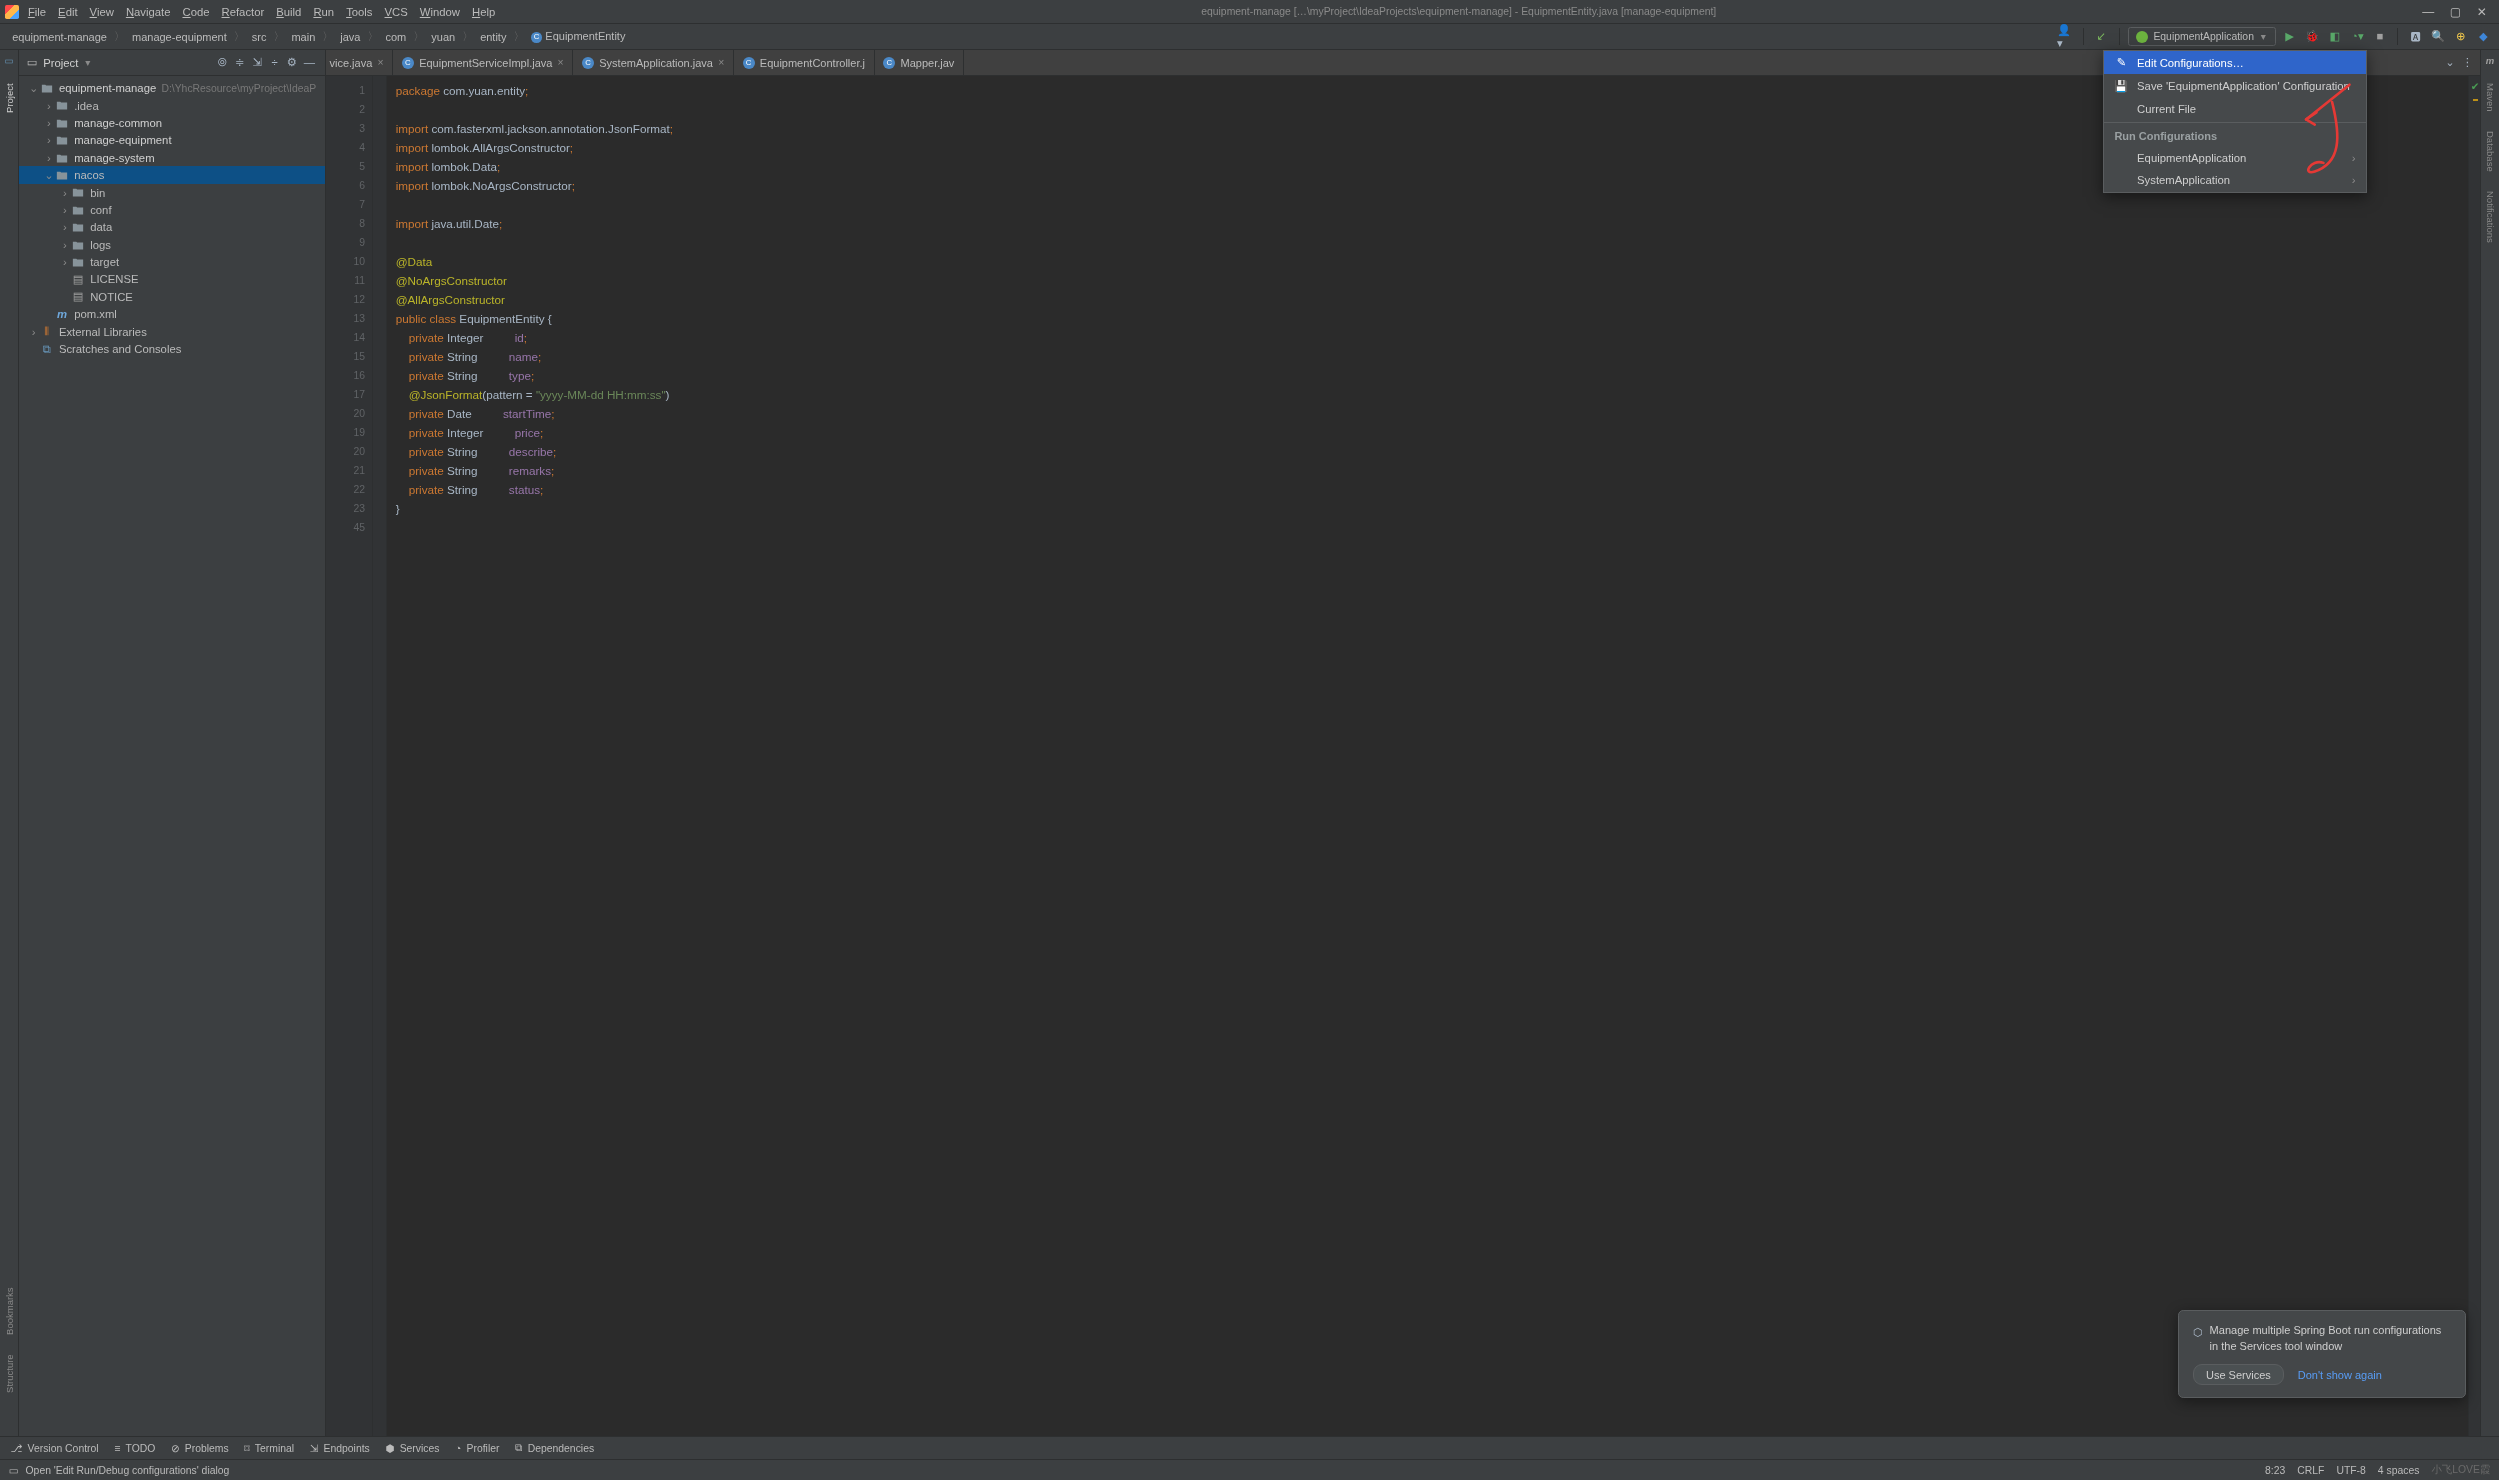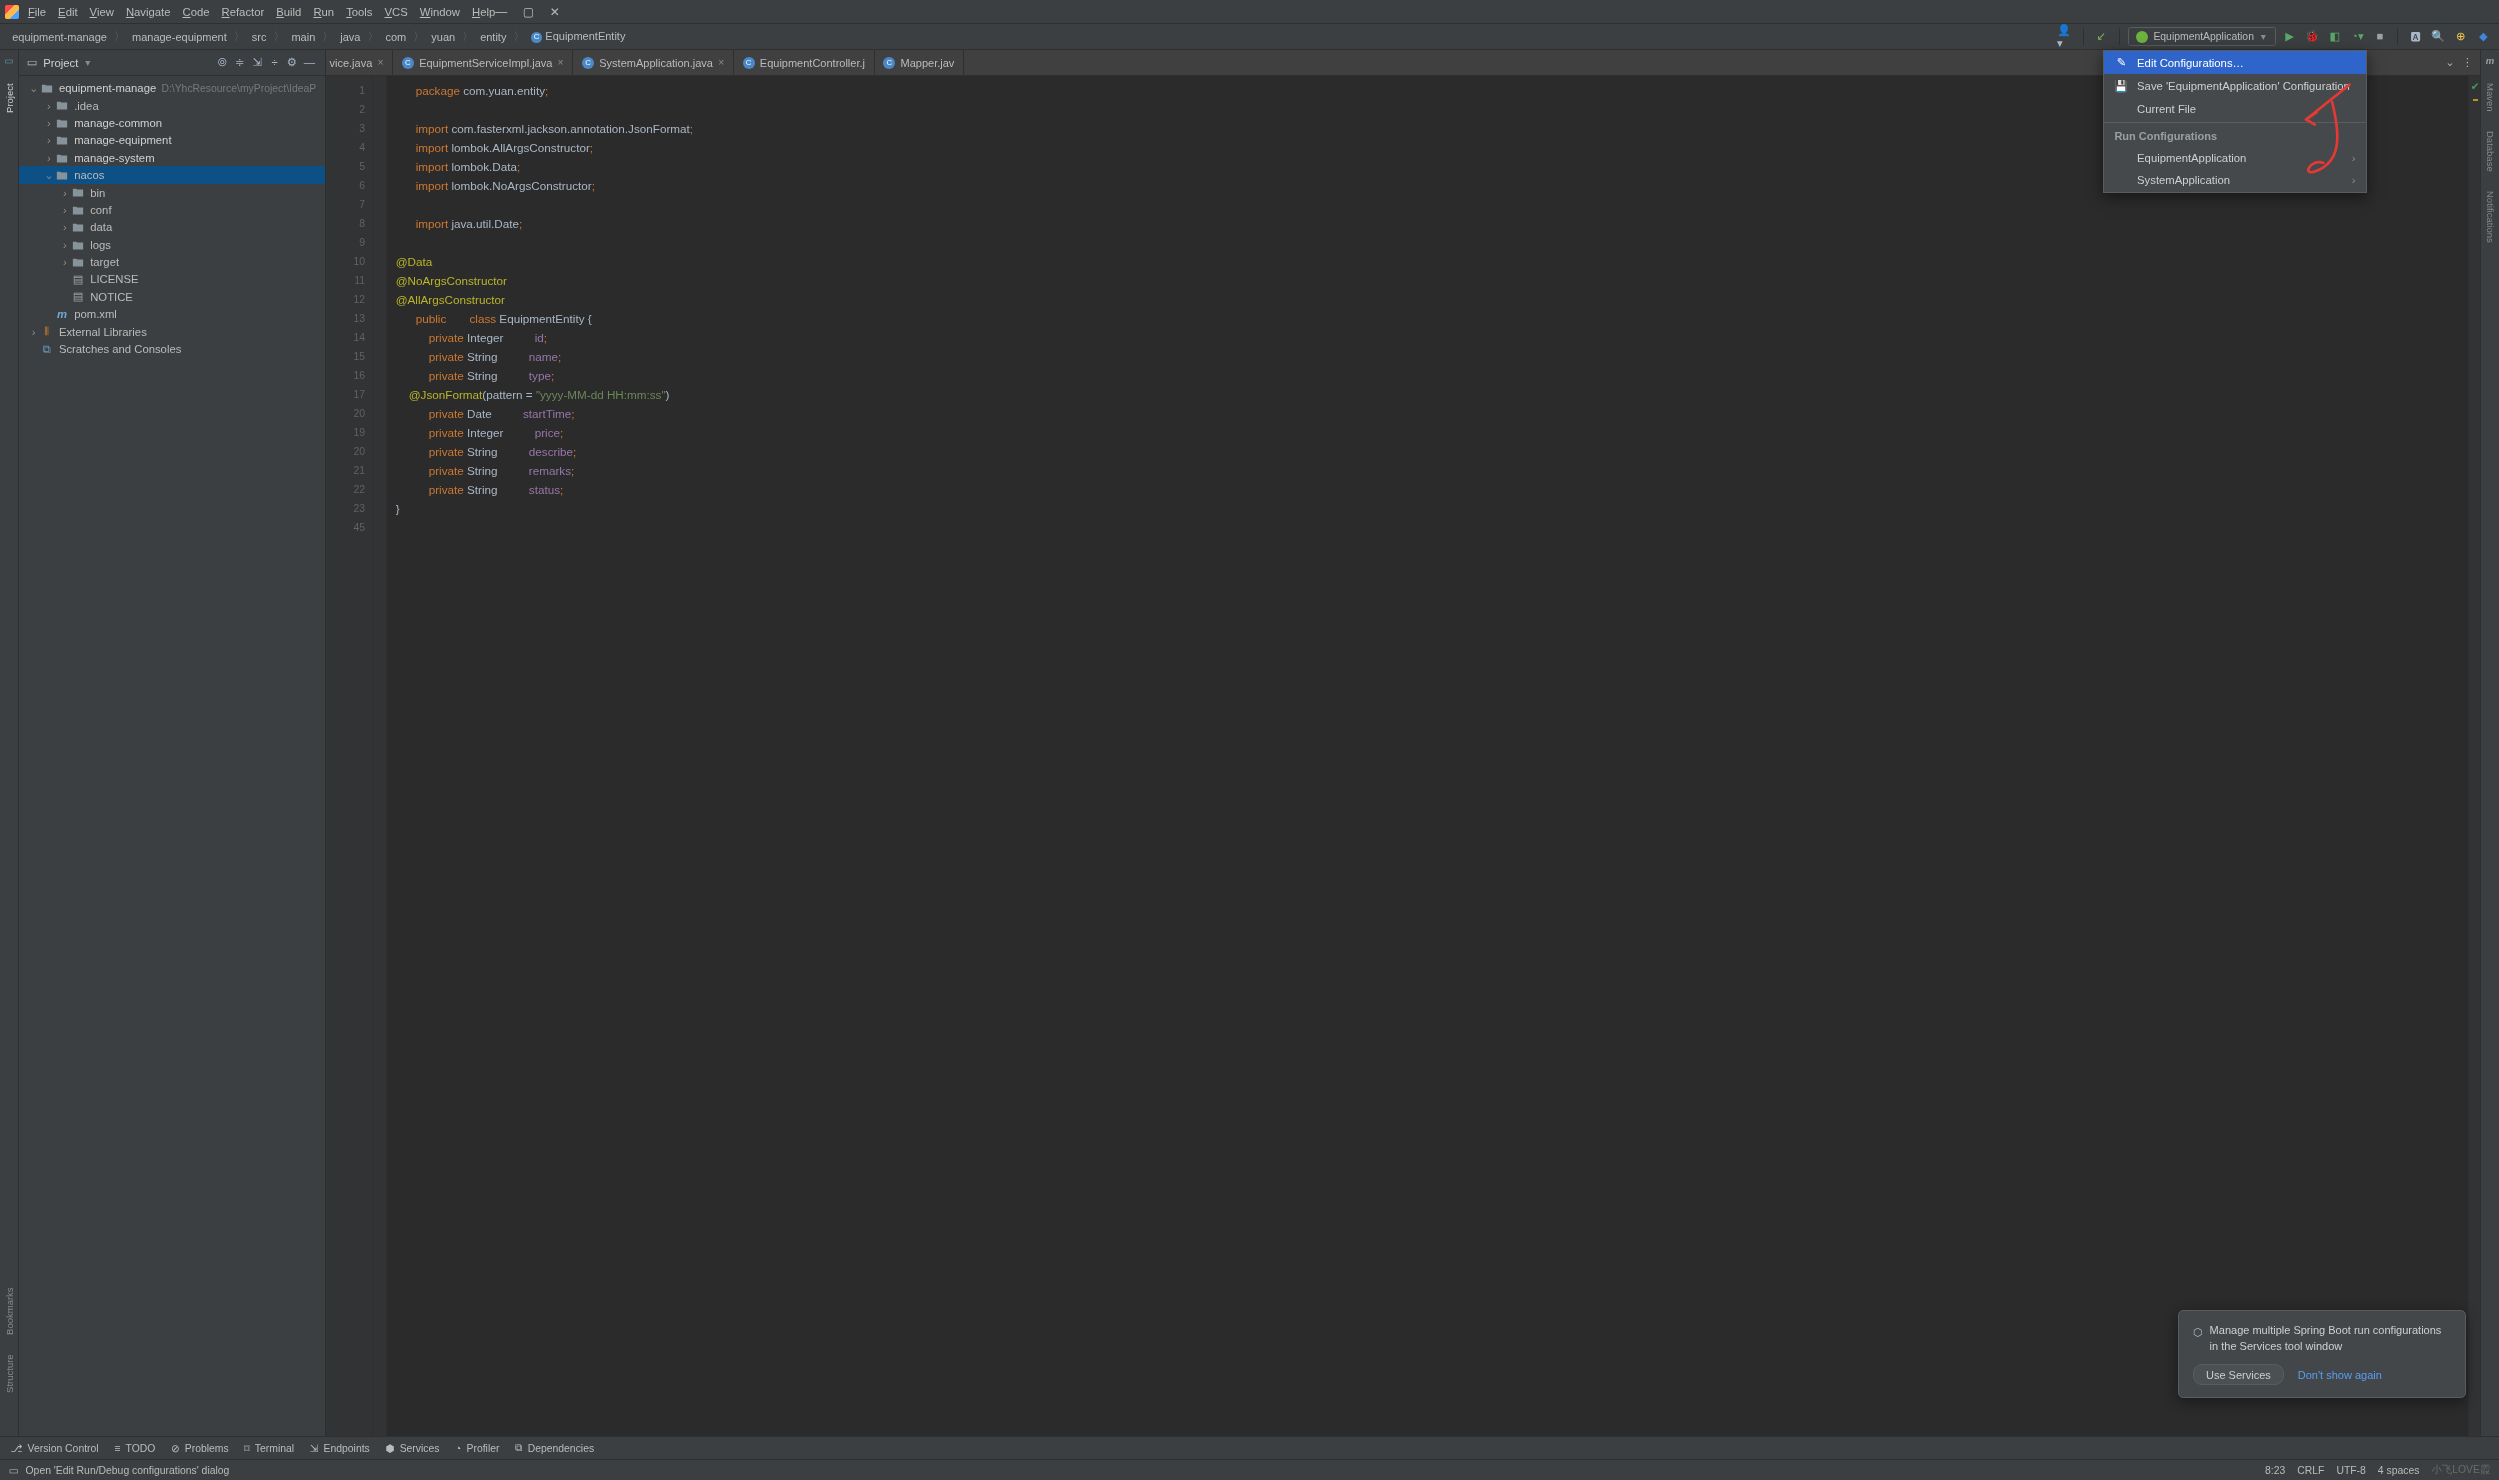--- a/index.html
+++ b/index.html
@@ -170,21 +170,21 @@
   width:14px; background:#313335; border-right:0.9px solid #2d2f30;
 }
 .code {
   flex:1;
   padding:5.2px 0 0 8.7px;
   line-height:19px;
   white-space:pre;
   color:#A9B7C6;
   overflow:auto;
 }
-.kw { color:#cc7832;margin-left:20px; }
+.kw { color:#cc7832; }
 .ann { color:#bbb529; }
 .str { color:#6a8759; }
 .fld { color:#9876aa;margin-left:28px; }
 .semi { color:#cc7832; }
 
 .error-stripe {
   width:12px; background:#313335; border-left:0.9px solid #2d2f30;
   position:relative;
 }
 .error-stripe .ok {
@@ -277,20 +277,21 @@
       <span class="menu-item"><u>N</u>avigate</span>
       <span class="menu-item"><u>C</u>ode</span>
       <span class="menu-item"><u>R</u>efactor</span>
       <span class="menu-item"><u>B</u>uild</span>
       <span class="menu-item"><u>R</u>un</span>
       <span class="menu-item"><u>T</u>ools</span>
       <span class="menu-item"><u>V</u>CS</span>
       <span class="menu-item"><u>W</u>indow</span>
       <span class="menu-item"><u>H</u>elp</span>
     </div>
+  <div class="title-text">equipment-manage […\myProject\IdeaProjects\equipment-manage] - EquipmentEntity.java [manage-equipment]</div>
   <div class="win-controls">
     <span>—</span>
     <span>▢</span>
     <span>✕</span>
   </div>
 </div>
 
 <div class="navrow">
   <div class="breadcrumbs" id="breadcrumbs">
       <span class="crumb">equipment-manage</span>

